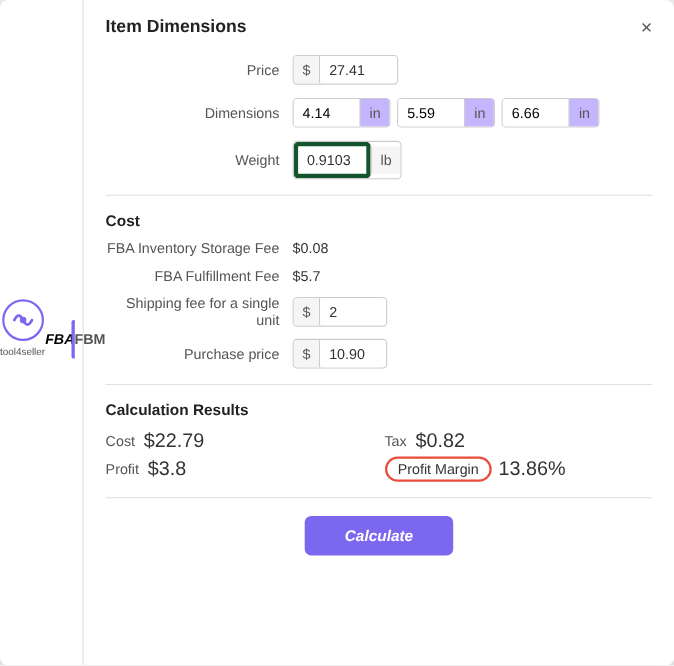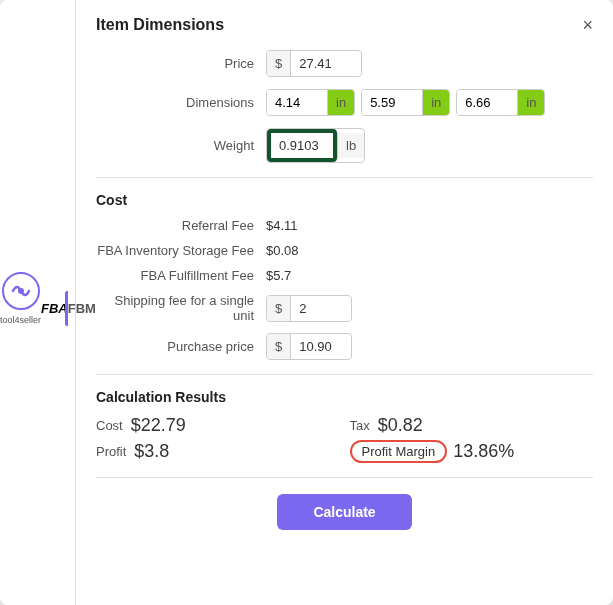--- a/index.html
+++ b/index.html
@@ -157,21 +157,21 @@
       margin-right: 6px;
     }
     .dim-input-group input {
       border: none;
       padding: 5px 8px;
       font-size: 13px;
       width: 60px;
       outline: none;
     }
     .dim-unit {
-      background: #84cc16;
+      background: #c4b5fd;
       padding: 5px 8px;
       font-size: 13px;
       color: #555;
       border-left: 1px solid #ccc;
     }
     
     .section-divider {
       border: none;
       border-top: 1px solid #e0e0e0;
       margin: 14px 0;
@@ -234,20 +234,21 @@
       display: block;
       margin: 16px auto 0;
       background: #7B68EE;
       color: #fff;
       border: none;
       border-radius: 6px;
       padding: 10px 36px;
       font-size: 14px;
       font-weight: 600;
       cursor: pointer;
+      font-style: italic;
     }
   </style>
 </head>
 <body>
 
 <div class="modal-wrapper">
 
   <div class="sidebar">
     <div class="logo-area">
 
@@ -304,24 +305,20 @@
       <div class="input-with-prefix">
         <input type="text" class="form-input" style="width: 70px;" value="0.9103">
         <span class="input-suffix">lb</span>
       </div>
     </div>
 
     <hr class="section-divider">
 
     <div class="section-title">Cost</div>
 
-    <div class="cost-row">
-      <span class="cost-label">Referral Fee</span>
-      <span class="cost-value">$4.11</span>
-    </div>
 
     <div class="cost-row">
       <span class="cost-label" style="text-align:right;">FBA Inventory Storage Fee</span>
       <span class="cost-value">$0.08</span>
     </div>
 
     <div class="cost-row">
       <span class="cost-label">FBA Fulfillment Fee</span>
       <span class="cost-value">$5.7</span>
     </div>

